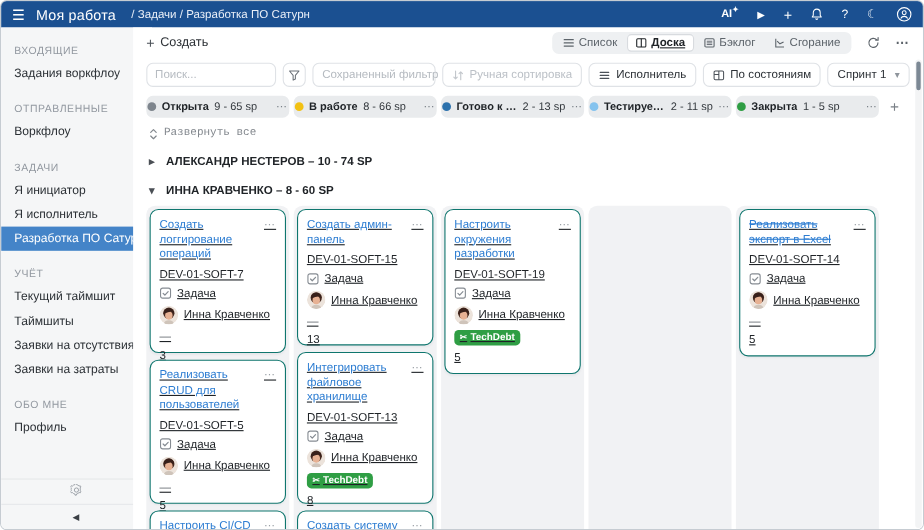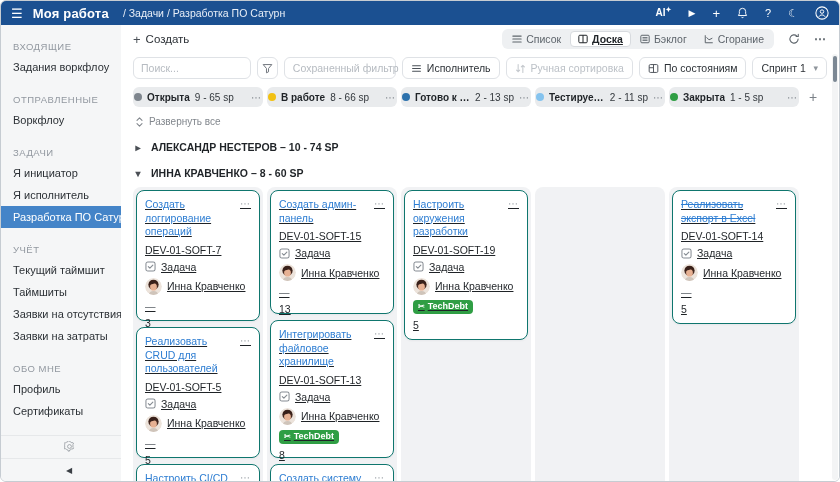--- a/index.html
+++ b/index.html
@@ -2,21 +2,21 @@
 <html lang="ru"><head>
 <meta charset="utf-8">
 <style>
   * { margin:0; padding:0; box-sizing:border-box; }
   html,body { width:840px; height:482px; font-family:"Liberation Sans", sans-serif; background:#fff; }
   .window { position:relative; width:840px; height:482px; border:1px solid #c6ccd2; border-radius:6px; overflow:hidden; background:#fff; }
 
   
   .topbar { position:absolute; left:0; top:0; right:0; height:24px; background:#1b5091; display:flex; align-items:center; padding:0 10px; color:#fff; }
   .topbar .burger { font-size:13px; margin-right:10px; cursor:pointer; }
-  .topbar .apptitle { font-size:13px; font-weight:bold; letter-spacing:.2px; margin-right:14px; }
+  .topbar .apptitle { font-size:13px; font-weight:normal; letter-spacing:.2px; margin-right:14px; }
   .topbar .crumb { font-size:10.5px; color:#e8eef7; }
   .topbar .spacer { flex:1; }
   .topbar .tb-icons { display:flex; align-items:center; gap:17px; }
   .topbar .tb-icons .tbi { font-size:11px; color:#fff; cursor:pointer; display:inline-flex; align-items:center; line-height:1; }
   .tbi svg { display:block; }
   .ai-glyph { font-weight:bold; font-size:10px; position:relative; }
   .ai-glyph i { font-style:normal; font-size:7px; position:relative; top:-4px; }
 
   
   .sidebar { position:absolute; left:0; top:24px; bottom:0; width:137px; background:#f5f6f7; border-right:1px solid #e2e5e8; overflow:hidden; }
@@ -53,21 +53,21 @@
   
   .board { position:absolute; left:0; right:0; top:58px; bottom:0; padding:4px 12px 0; overflow:hidden; }
   .col-headers { display:flex; gap:4px; align-items:center; }
   .col-head { width:130px; flex:none; height:20px; background:#e9ebed; border-radius:6px; display:flex; align-items:center; gap:5px; padding:0 1px; font-size:10px; color:#1f2327; cursor:pointer; }
   .col-head .dot { width:8px; height:8px; border-radius:50%; flex:none; }
   .col-head .cname { font-weight:bold; white-space:nowrap; overflow:hidden; text-overflow:ellipsis; }
   .col-head .cstats { white-space:nowrap; color:#33383d; }
   .col-head .cmenu { margin-left:auto; color:#7a8087; letter-spacing:1px; }
   .add-col { margin-left:6px; color:#7a8087; font-size:14px; cursor:pointer; }
 
-  .expand-all { display:flex; align-items:center; gap:5px; font-size:10px; color:#82878d; margin:9px 0 0 2px; cursor:pointer; }
+  .expand-all { display:flex; align-items:center; gap:5px; font-size:10px; color:#82878d; margin:9px 0 0 2px; cursor:pointer;font-family:Liberation Mono, monospace; }
   .swimlane { display:flex; align-items:center; gap:8px; font-size:10.5px; font-weight:bold; color:#1f2327; margin-top:14px; cursor:pointer; }
   .swimlane .chev { color:#4a4f55; font-size:10px; width:10px; text-align:center; }
 
   .lanes { display:flex; gap:4px; margin-top:8px; height:400px; }
   .lane { width:130px; flex:none; background:#f1f2f4; border-radius:8px 8px 0 0; padding:3px; display:flex; flex-direction:column; gap:6px; }
 
   .card { background:#fff; border:1px solid #0f766e; border-radius:8px; padding:7px 8px 8px; box-shadow:0 1px 2px rgba(30,40,60,.05); font-size:10.5px; color:#1f2327; min-height:120px; cursor:pointer;text-decoration:underline; }
   .card-top { display:flex; align-items:flex-start; }
   .card-title { color:#2d7dd2; line-height:1.3; text-decoration:none; flex:1; }
   .card-title.done { text-decoration:line-through; }
@@ -144,21 +144,20 @@
         <div class="sb-section">
           <div class="sb-header">УЧЁТ</div>
           <div class="sb-item">Текущий таймшит</div>
           <div class="sb-item">Таймшиты</div>
           <div class="sb-item">Заявки на отсутствия</div>
           <div class="sb-item">Заявки на затраты</div>
         </div>
         <div class="sb-section">
           <div class="sb-header">ОБО МНЕ</div>
           <div class="sb-item">Профиль</div>
-          <div class="sb-item">Сертификаты</div>
         </div>
       </div>
     <div class="sb-bottom">
       <div class="row">
         <span>
           <svg width="11" height="11" viewBox="0 0 16 16">
               <path d="M8 5.2A2.8 2.8 0 1 0 8 10.8 2.8 2.8 0 0 0 8 5.2zm6-1.2-1.2 1a5.4 5.4 0 0 1 0 4l1.2 1-1 1.7-1.5-.5a5.4 5.4 0 0 1-3.4 2l-.3 1.6H6.2l-.3-1.6a5.4 5.4 0 0 1-3.4-2l-1.5.5-1-1.7 1.2-1a5.4 5.4 0 0 1 0-4L.1 4l1-1.7 1.5.5a5.4 5.4 0 0 1 3.4-2L6.2-1h1.6l.3 1.8a5.4 5.4 0 0 1 3.4 2l1.5-.5z" fill="none" stroke="#8f959c" stroke-width="1.1"></path>
             </svg>
         </span>
       </div>
@@ -225,31 +224,31 @@
       <input class="f-input" placeholder="Поиск..." style="">
       <span class="f-btn icon-only">
         <svg width="11" height="11" viewBox="0 0 14 14">
             <path d="M1.5 2h11L8.3 7v4.2L5.7 12.5V7z" fill="none" stroke="#6a7077" stroke-width="1.2" stroke-linejoin="round"></path>
           </svg>
       </span>
       <span class="f-btn" style="width:112px;text-align:right;">
         <span class="f-select-placeholder">Сохраненный фильтр</span>
         <span class="chev" style="margin-left:auto;">▾</span>
       </span>
+      <span class="f-btn ghost">
+        <svg width="11" height="11" viewBox="0 0 14 14">
+            <path d="M4 2v9M4 11 2 9M4 11l2-2M10 12V3M10 3 8 5M10 3l2 2" fill="none" stroke="#c3c7cc" stroke-width="1.3" stroke-linecap="round"></path>
+          </svg>
+        <span>Ручная сортировка</span>
+      </span>
       <span class="f-btn">
         <svg width="11" height="11" viewBox="0 0 14 14">
             <path d="M2 3.5h10M2 7h10M2 10.5h10" stroke="#4a5057" stroke-width="1.3" stroke-linecap="round"></path>
           </svg>
         <span>Исполнитель</span>
-      </span>
-      <span class="f-btn ghost">
-        <svg width="11" height="11" viewBox="0 0 14 14">
-            <path d="M4 2v9M4 11 2 9M4 11l2-2M10 12V3M10 3 8 5M10 3l2 2" fill="none" stroke="#c3c7cc" stroke-width="1.3" stroke-linecap="round"></path>
-          </svg>
-        <span>Ручная сортировка</span>
       </span>
       <span class="f-btn">
         <svg width="11" height="11" viewBox="0 0 14 14">
             <rect x="1.5" y="2" width="11" height="10" rx="1.5" fill="none" stroke="#4a5057" stroke-width="1.2"></rect>
             <path d="M7 2v10M1.5 6h5.5" stroke="#4a5057" stroke-width="1.2"></path>
           </svg>
         <span>По состояниям</span>
       </span>
       <span class="f-btn" style="width:84px;">
         <span>Спринт 1</span>

